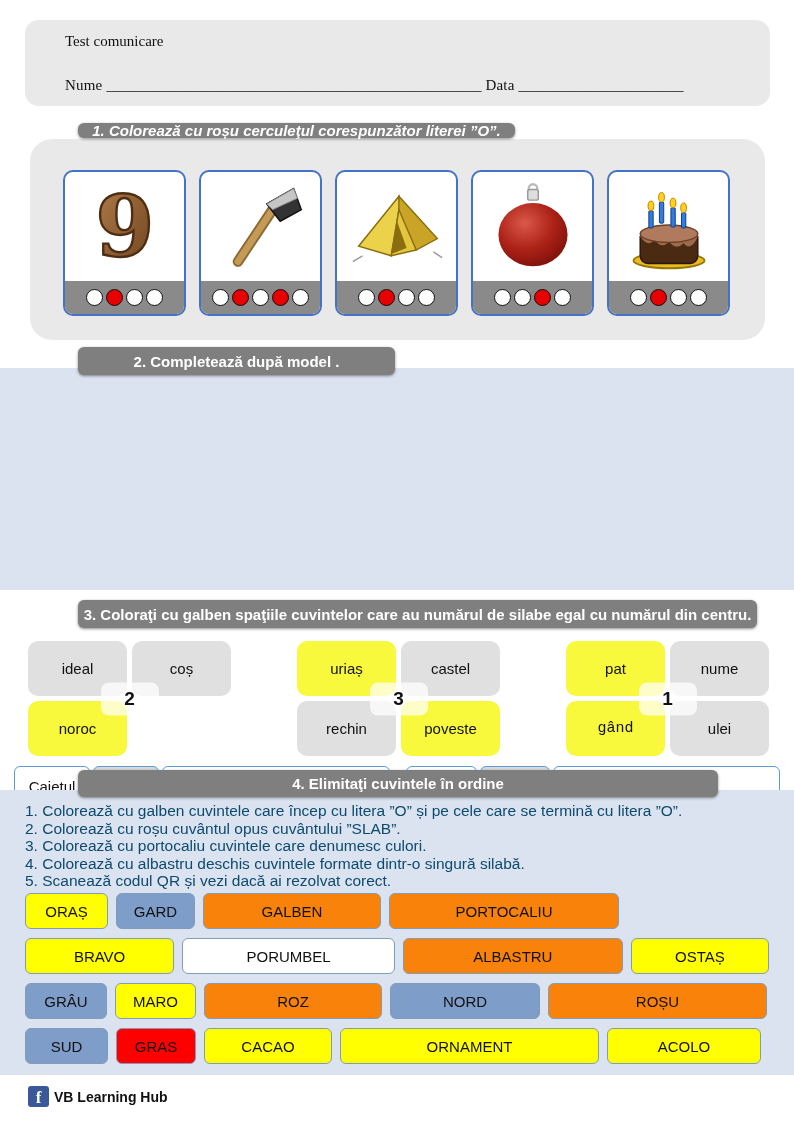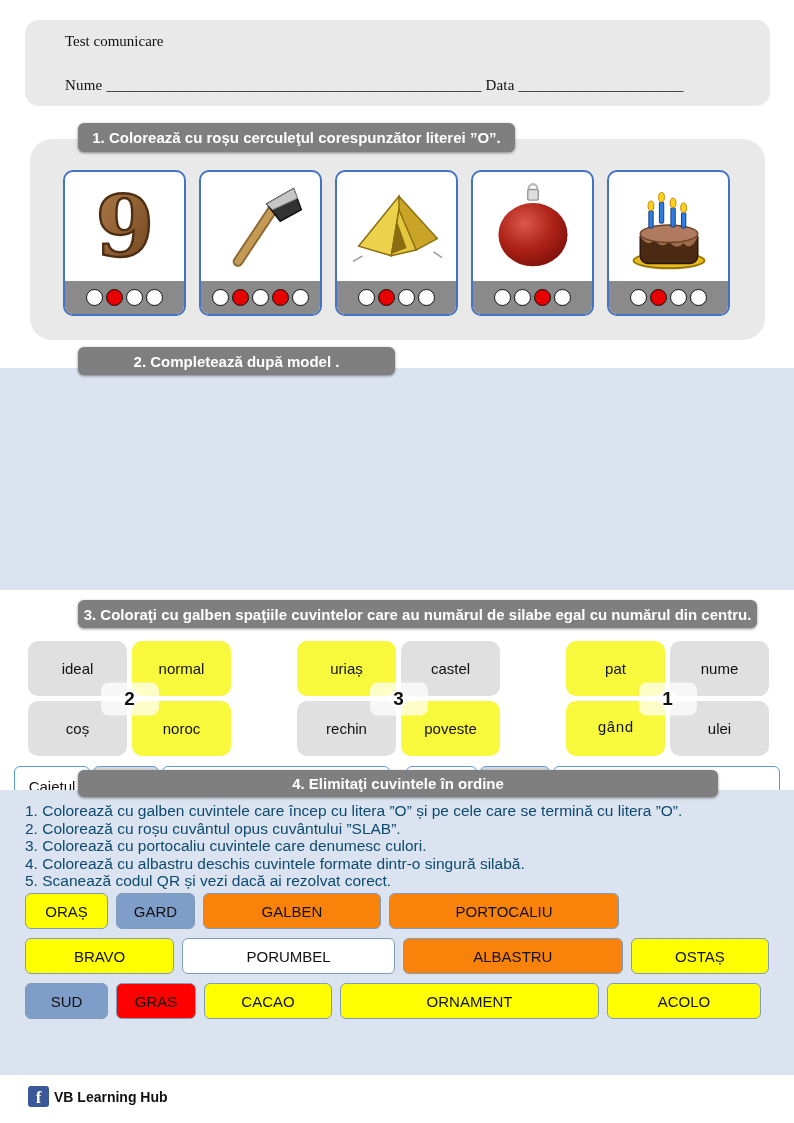--- a/index.html
+++ b/index.html
@@ -11,21 +11,21 @@
   .header-box{position:absolute;left:25px;top:20px;width:745px;height:86px;
     background:#e9e9e9;border-radius:14px;box-sizing:border-box;
     padding:13px 40px 12px 40px;display:flex;flex-direction:column;justify-content:space-between;font-family:Liberation Serif, serif;}
   .header-title{font-size:15px;}
   .nume-row{font-size:15px;white-space:nowrap;letter-spacing:.2px;}
   .uline{letter-spacing:0;}
   
   .chip{position:absolute;background:#7f7f7f;color:#fff;font-weight:bold;font-size:15px;
     border-radius:6px;display:flex;align-items:center;justify-content:center;
     box-shadow:0 1px 3px rgba(0,0,0,.45);z-index:5;box-sizing:border-box;padding:0 10px;white-space:nowrap;}
-  .chip1{left:78px;top:123px;width:437px;height:29px;}
+  .chip1{left:78px;top:123px;width:437px;height:15px;font-style:italic;}
   .chip2{left:78px;top:347px;width:317px;height:28px;}
   .chip3{left:78px;top:600px;width:679px;height:28px;}
   .chip4{left:78px;top:770px;width:640px;height:27px;}
   
   .ex1-box{position:absolute;left:30px;top:139px;width:735px;height:201px;
     background:#e9e9e9;border-radius:22px;box-sizing:border-box;padding:31px 0 0 33px;}
   .cards{display:flex;gap:13px;}
   .card{width:123px;height:146px;background:#fff;border:2px solid #4472c4;border-radius:10px;
     box-sizing:border-box;display:flex;flex-direction:column;overflow:hidden;}
   .card-img{flex:1;display:flex;align-items:center;justify-content:center;}
@@ -222,21 +222,20 @@
       <div class="cell" style="border-color: rgb(91, 155, 213);">Păpușa</div>
       <div class="cell c-name" style="background: rgb(217, 217, 217); border-color: rgb(91, 155, 213);">Carmen</div>
       <div class="cell bold" style="border-color: rgb(91, 155, 213);">LUI CARMEN</div>
     </div>
 </div>
 
 <div class="chip chip3">3. Coloraţi cu galben spaţiile cuvintelor care au numărul de silabe egal cu numărul din centru.</div>
 <div class="groups">
     <div class="group">
       <div class="tile" style="background: rgb(224, 224, 224);">ideal</div>
-      <div class="tile" style="background: rgb(248, 248, 60);">normal</div>
       <div class="tile" style="background: rgb(224, 224, 224);">coș</div>
       <div class="tile" style="background: rgb(248, 248, 60);">noroc</div>
       <div class="center-chip">2</div>
     </div>
     <div class="group">
       <div class="tile" style="background: rgb(248, 248, 60);">uriaș</div>
       <div class="tile" style="background: rgb(224, 224, 224);">castel</div>
       <div class="tile" style="background: rgb(224, 224, 224);">rechin</div>
       <div class="tile" style="background: rgb(248, 248, 60);">poveste</div>
       <div class="center-chip">3</div>
@@ -265,20 +264,27 @@
         <div class="wbtn" style="background: rgb(126, 157, 201);">GARD</div>
         <div class="wbtn" style="background: rgb(248, 130, 10);">GALBEN</div>
         <div class="wbtn" style="background: rgb(248, 130, 10);">PORTOCALIU</div>
       </div>
       <div class="wrow r2">
         <div class="wbtn" style="background: rgb(255, 255, 0);">BRAVO</div>
         <div class="wbtn" style="background: rgb(255, 255, 255);">PORUMBEL</div>
         <div class="wbtn" style="background: rgb(248, 130, 10);">ALBASTRU</div>
         <div class="wbtn" style="background: rgb(255, 255, 0);">OSTAȘ</div>
       </div>
+      <div class="wrow r3">
+        <div class="wbtn" style="background: rgb(126, 157, 201);">GRÂU</div>
+        <div class="wbtn" style="background: rgb(255, 255, 0);">MARO</div>
+        <div class="wbtn" style="background: rgb(248, 130, 10);">ROZ</div>
+        <div class="wbtn" style="background: rgb(126, 157, 201);">NORD</div>
+        <div class="wbtn" style="background: rgb(248, 130, 10);">ROȘU</div>
+      </div>
       <div class="wrow r4">
         <div class="wbtn" style="background: rgb(126, 157, 201);">SUD</div>
         <div class="wbtn" style="background: rgb(255, 0, 0);">GRAS</div>
         <div class="wbtn" style="background: rgb(255, 255, 0);">CACAO</div>
         <div class="wbtn" style="background: rgb(255, 255, 0);">ORNAMENT</div>
         <div class="wbtn" style="background: rgb(255, 255, 0);">ACOLO</div>
       </div>
     </div>
 </div>
 

